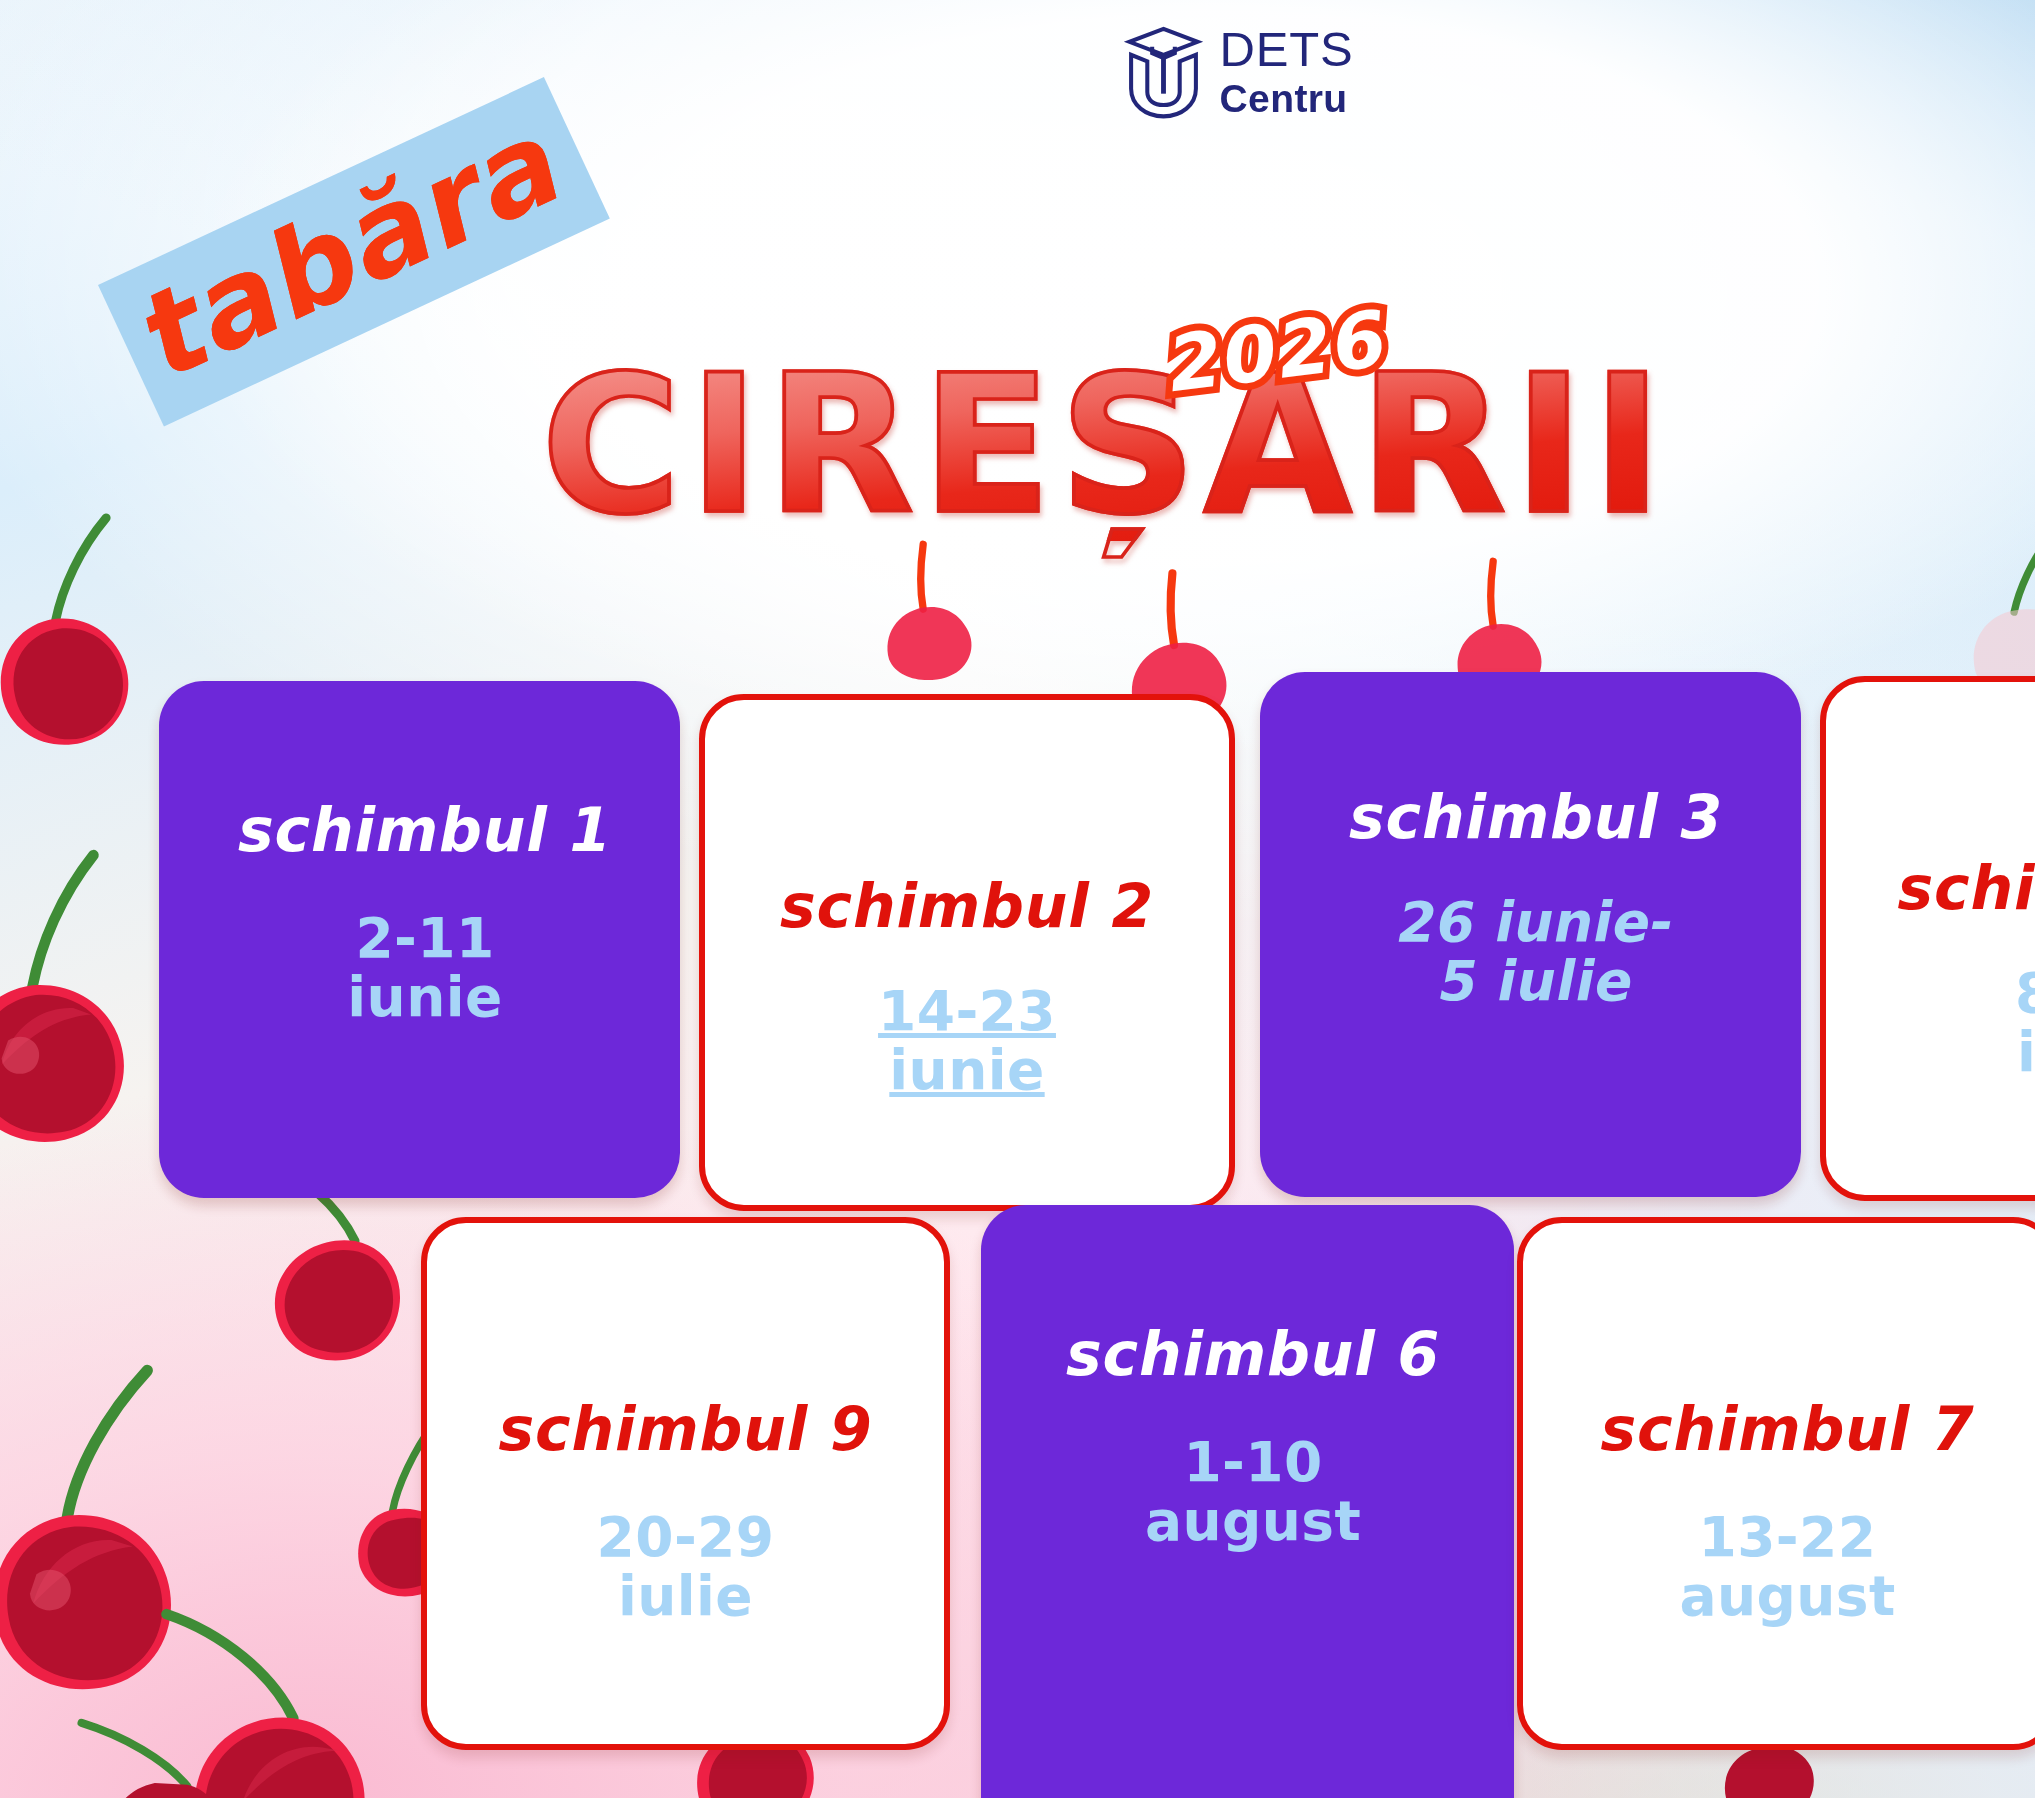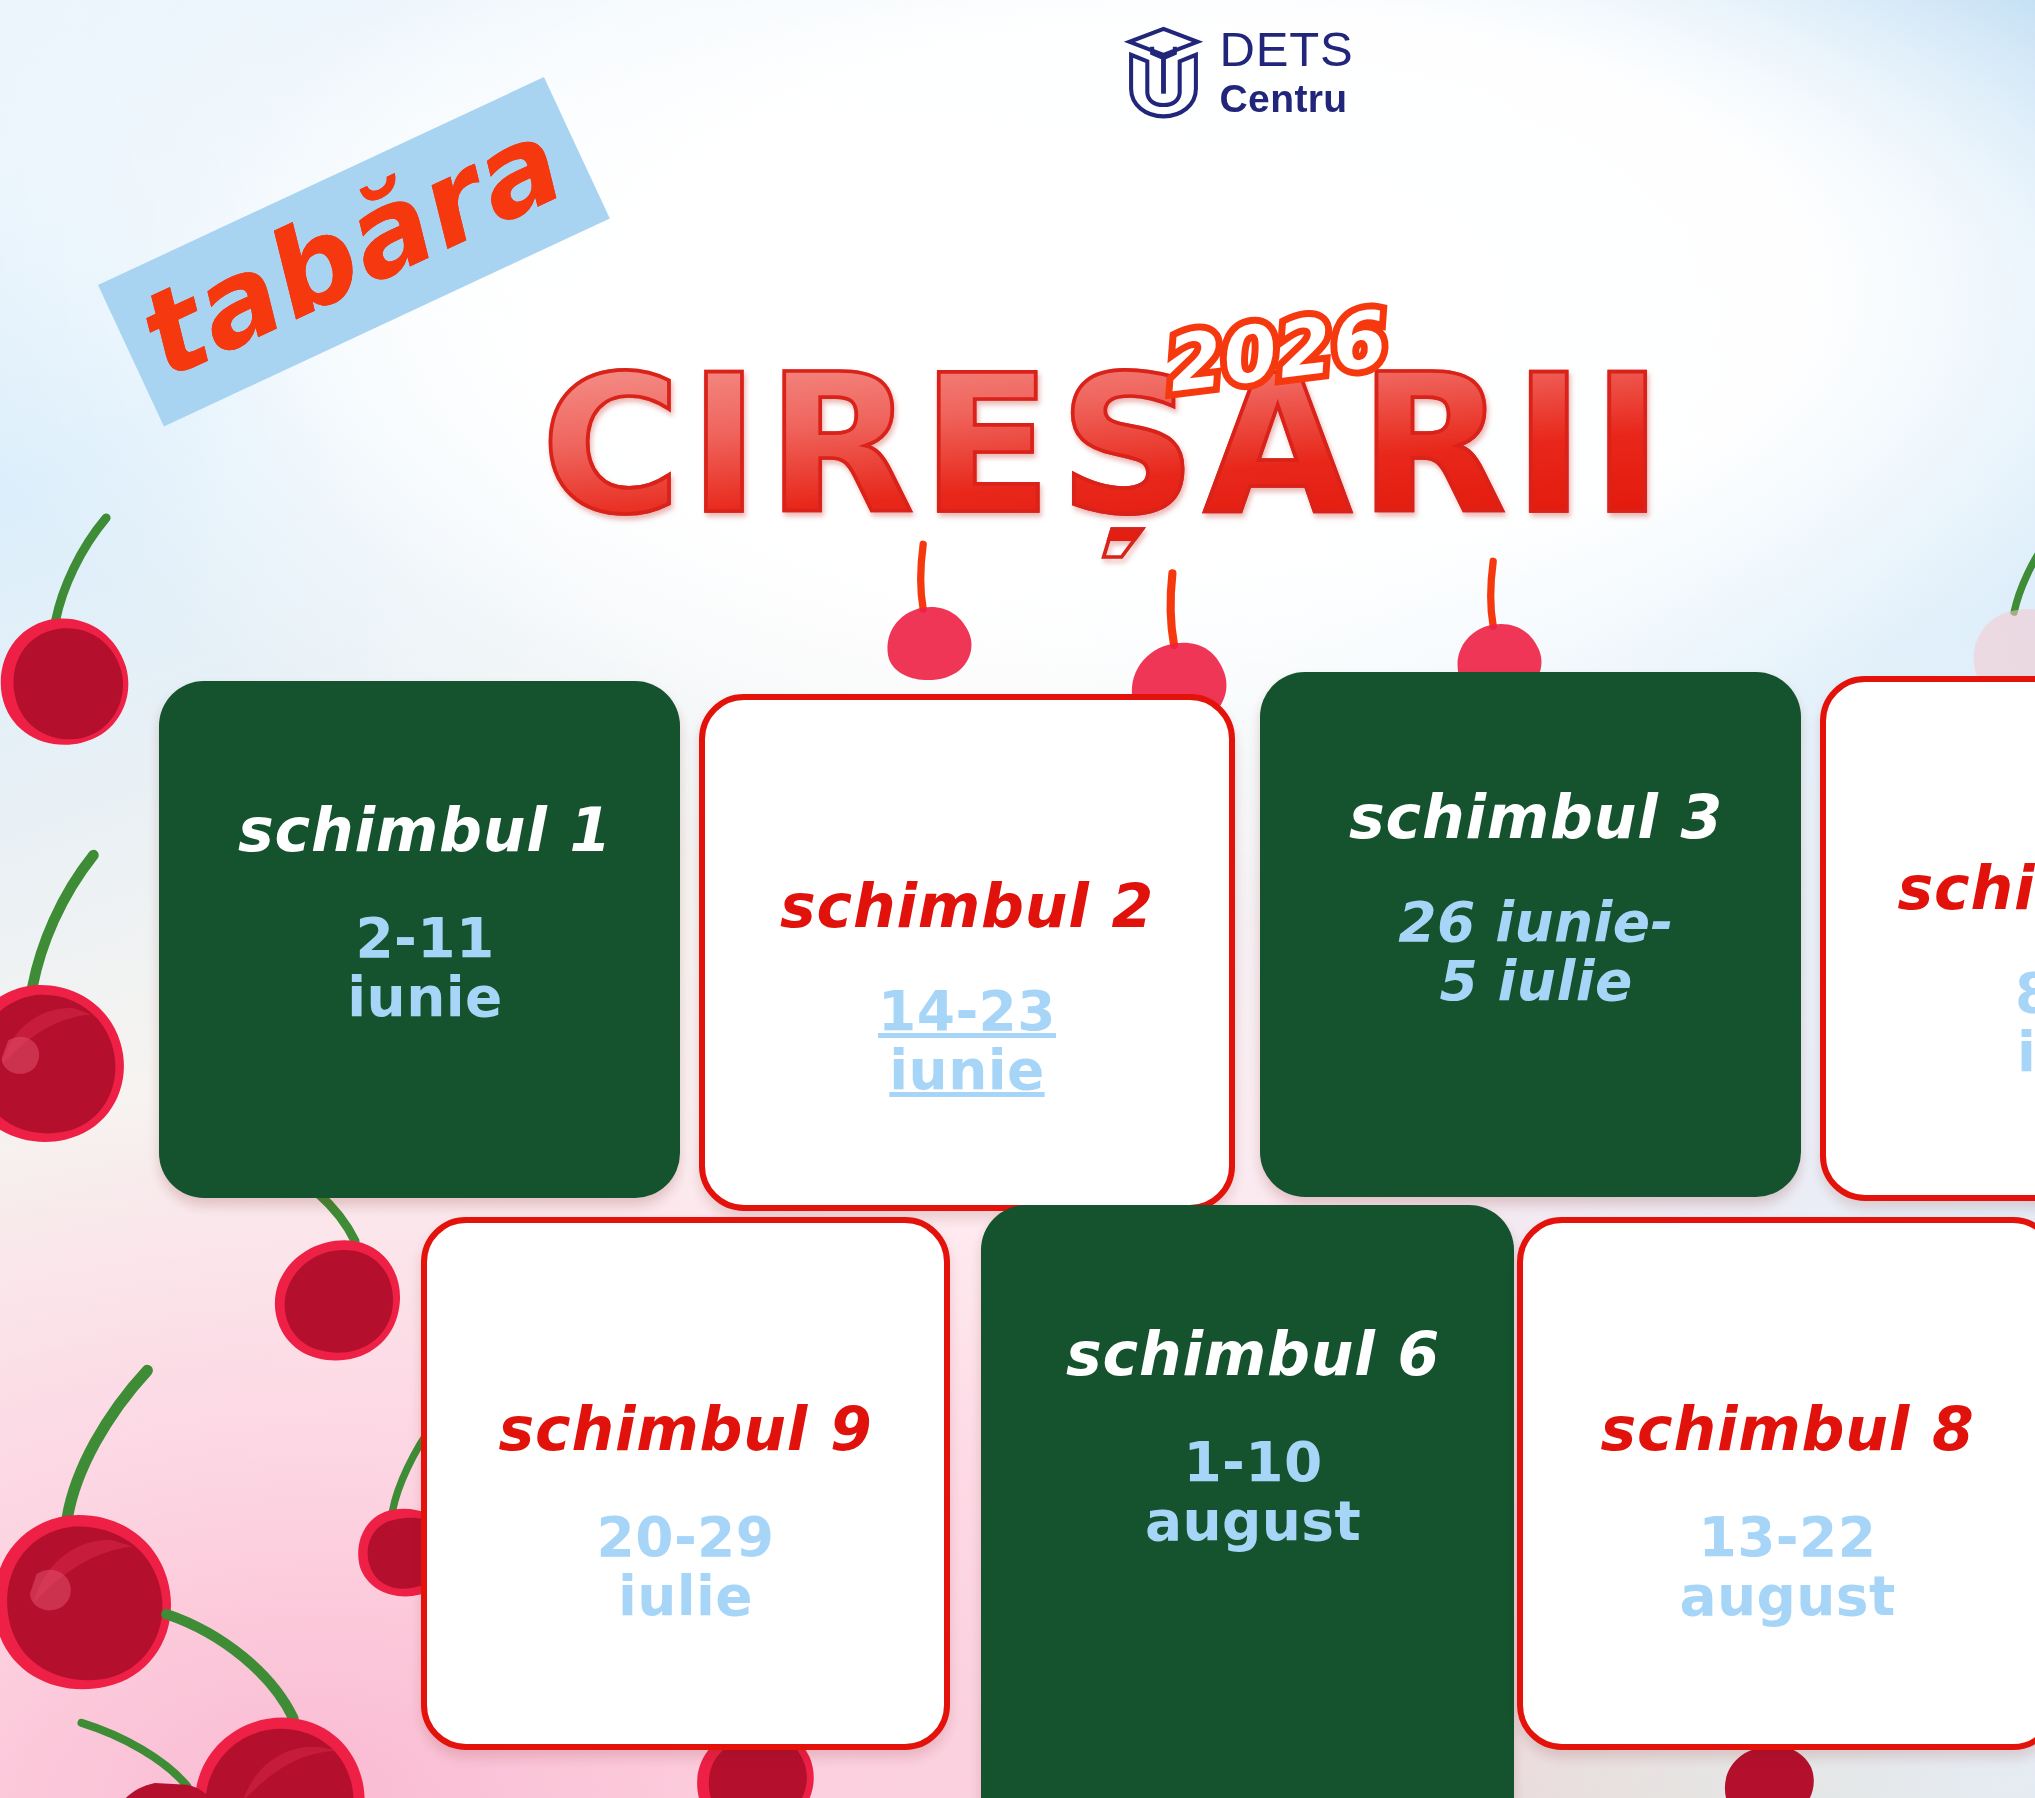--- a/index.html
+++ b/index.html
@@ -98,21 +98,21 @@
   }
 
   
   #cards{position:absolute;inset:0;z-index:44;}
   .card{
     position:absolute;border-radius:45px;box-sizing:border-box;
     display:flex;flex-direction:column;align-items:center;
     text-align:center;
   }
   .card.red{
-    background:#14532d;
+    background:#6d28d9;
     box-shadow:0 7.3px 12.2px rgba(120,20,14,.18);
     padding-left:11px;
   }
   .card.white{
     background:#ffffff;border:6.5px solid #e3120b;
     box-shadow:0 7.3px 12.2px rgba(120,20,14,.14);
   }
   .card .label{
     font-family:"DejaVu Sans","Liberation Sans",sans-serif;
     font-weight:700;font-style:italic;
@@ -317,18 +317,18 @@
     <div class="label">schimbul 9</div>
     <div class="dates">20-29<br>iulie</div>
   </div>
 
   <div class="card red" id="card6">
     <div class="label">schimbul 6</div>
     <div class="dates">1-10<br>august</div>
   </div>
 
   <div class="card white" id="card7">
-    <div class="label">schimbul 8</div>
+    <div class="label">schimbul 7</div>
     <div class="dates">13-22<br>august</div>
   </div>
 
 </div>
 
 
 </body></html>

